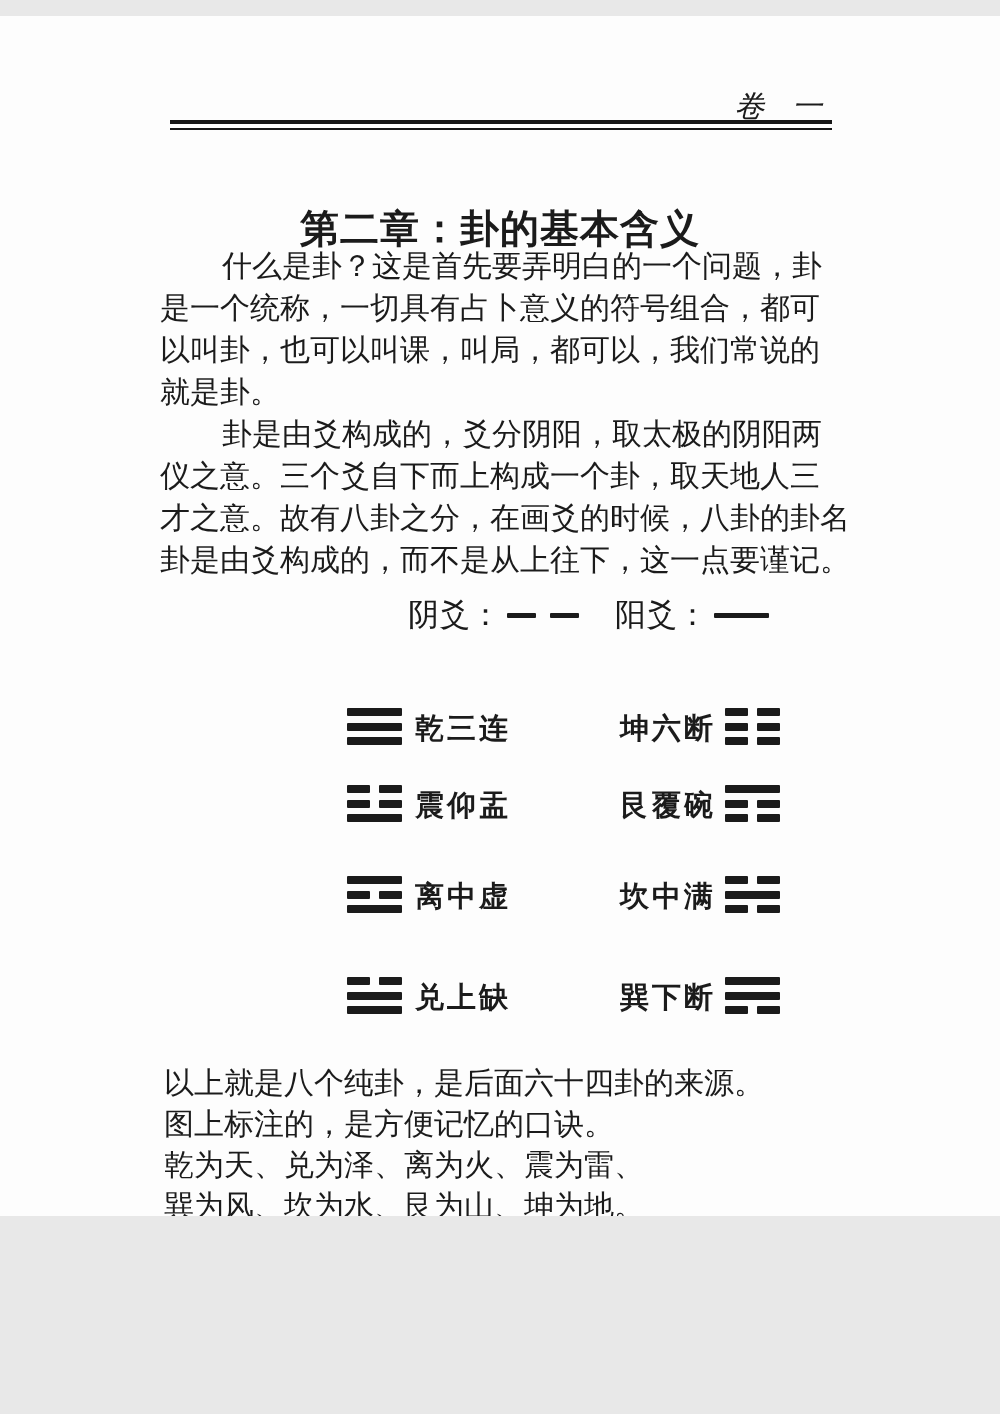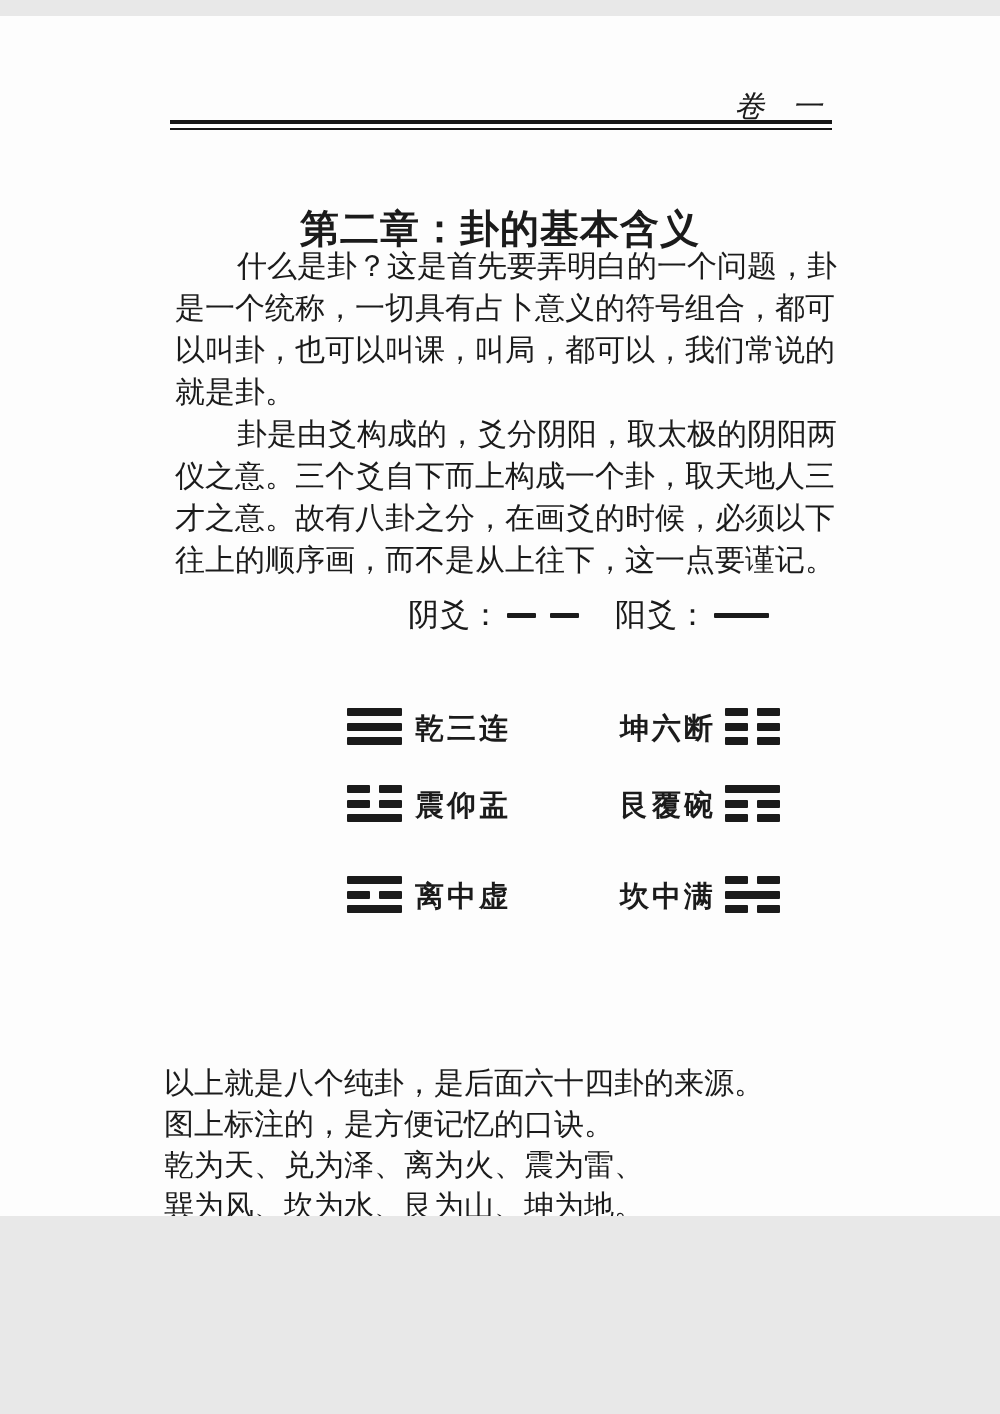--- a/index.html
+++ b/index.html
@@ -46,21 +46,21 @@
     text-align: center;
     font-size: 39px;
     font-weight: 700;
     letter-spacing: 1px;
     white-space: nowrap;
   }
 
   
   .bodytext {
     position: absolute;
-    left: 175px;
+    left: 160px;
     top: 229px;
     width: 690px;
     font-size: 30px;
     line-height: 42px;
   }
   .line { white-space: nowrap; }
   .indent { text-indent: 62px; }
 
   
   .yao {
@@ -154,22 +154,22 @@
   <div class="bodytext">
     <div>
       <div class="line indent">什么是卦？这是首先要弄明白的一个问题，卦</div>
       <div class="line">是一个统称，一切具有占卜意义的符号组合，都可</div>
       <div class="line">以叫卦，也可以叫课，叫局，都可以，我们常说的</div>
       <div class="line">就是卦。</div>
     </div>
     <div>
       <div class="line indent">卦是由爻构成的，爻分阴阳，取太极的阴阳两</div>
       <div class="line">仪之意。三个爻自下而上构成一个卦，取天地人三</div>
-      <div class="line">才之意。故有八卦之分，在画爻的时候，必须以下</div>
-      <div class="line">往上的顺序画，而不是从上往下，这一点要谨记。</div>
+      <div class="line">才之意。故有八卦之分，在画爻的时候，八卦的卦名</div>
+      <div class="line">卦是由爻构成的，而不是从上往下，这一点要谨记。</div>
     </div>
   </div>
 
   <div class="yao">
     <span>阴爻：</span>
     <span class="sym yin-sym">
       <span class="bar"></span>
       <span class="bar"></span>
     </span>
     <span class="yang-label">阳爻：</span>
@@ -244,20 +244,40 @@
             <span class="seg"></span>
             <span class="seg"></span>
           </div>
           <div class="tg-line solid"></div>
           <div class="tg-line broken">
             <span class="seg"></span>
             <span class="seg"></span>
           </div>
         </div>
     </div>
+    <div class="tri-row r3">
+      <div class="tg left">
+          <div class="tg-line broken">
+            <span class="seg"></span>
+            <span class="seg"></span>
+          </div>
+          <div class="tg-line solid"></div>
+          <div class="tg-line solid"></div>
+        </div>
+      <div class="tri-label lbl-left">兑上缺</div>
+      <div class="tri-label lbl-right">巽下断</div>
+      <div class="tg right">
+          <div class="tg-line solid"></div>
+          <div class="tg-line solid"></div>
+          <div class="tg-line broken">
+            <span class="seg"></span>
+            <span class="seg"></span>
+          </div>
+        </div>
+    </div>
   </div>
 
   <div class="closing">
     <div class="line">以上就是八个纯卦，是后面六十四卦的来源。</div>
     <div class="line">图上标注的，是方便记忆的口诀。</div>
     <div class="line">乾为天、兑为泽、离为火、震为雷、</div>
     <div class="line">巽为风、坎为水、艮为山、坤为地。</div>
   </div>
 
   <div class="footer">第 3 页</div>

